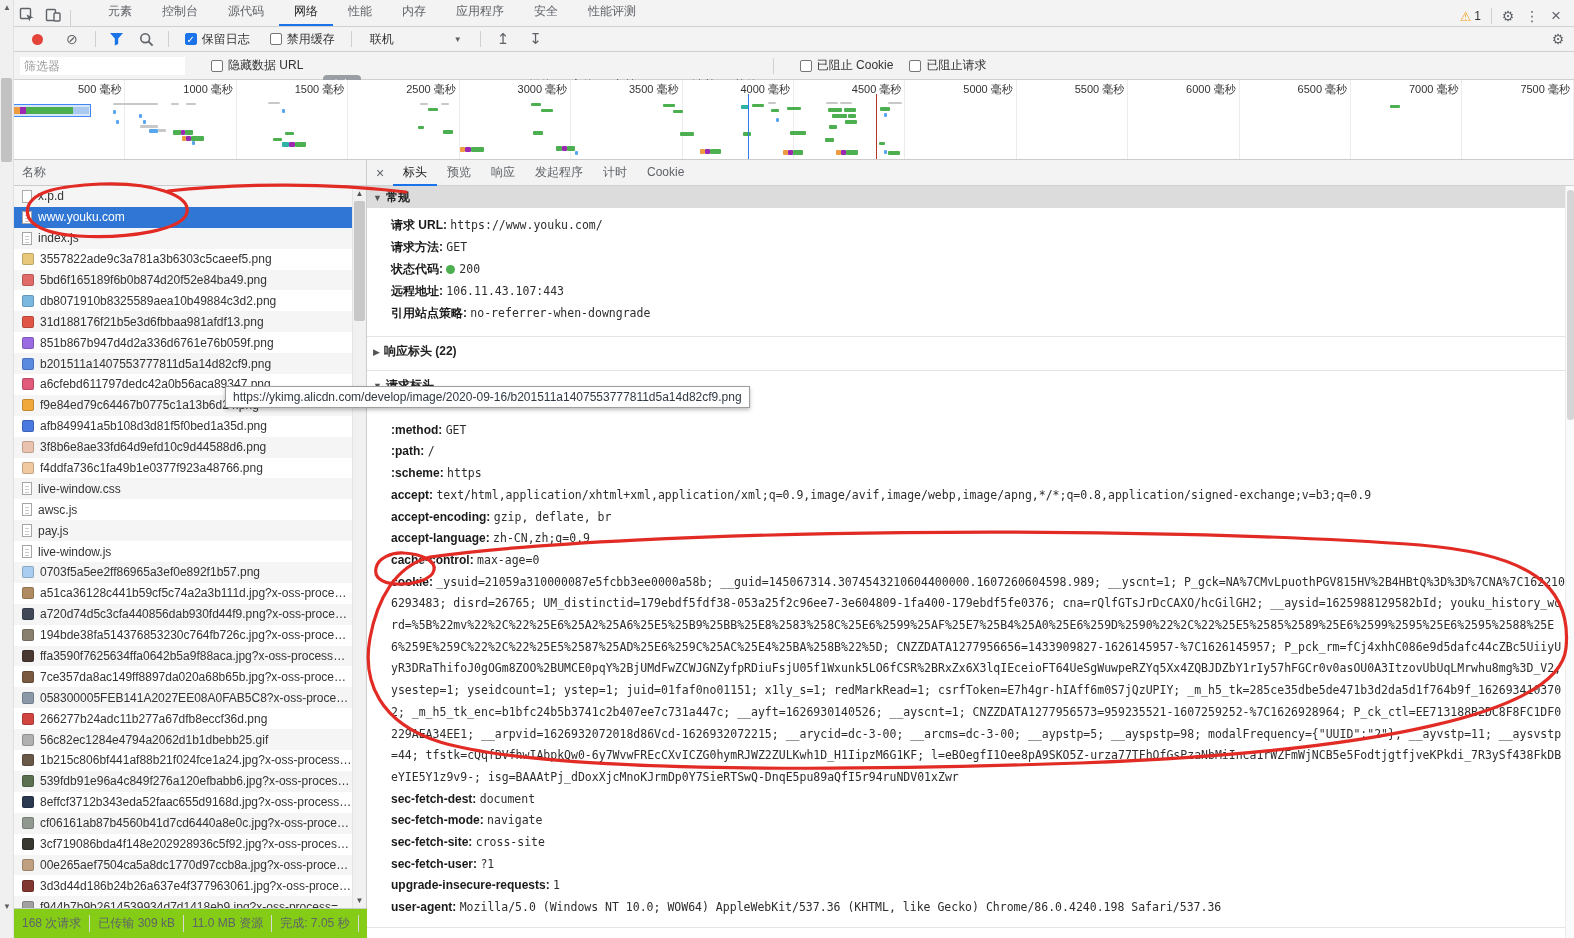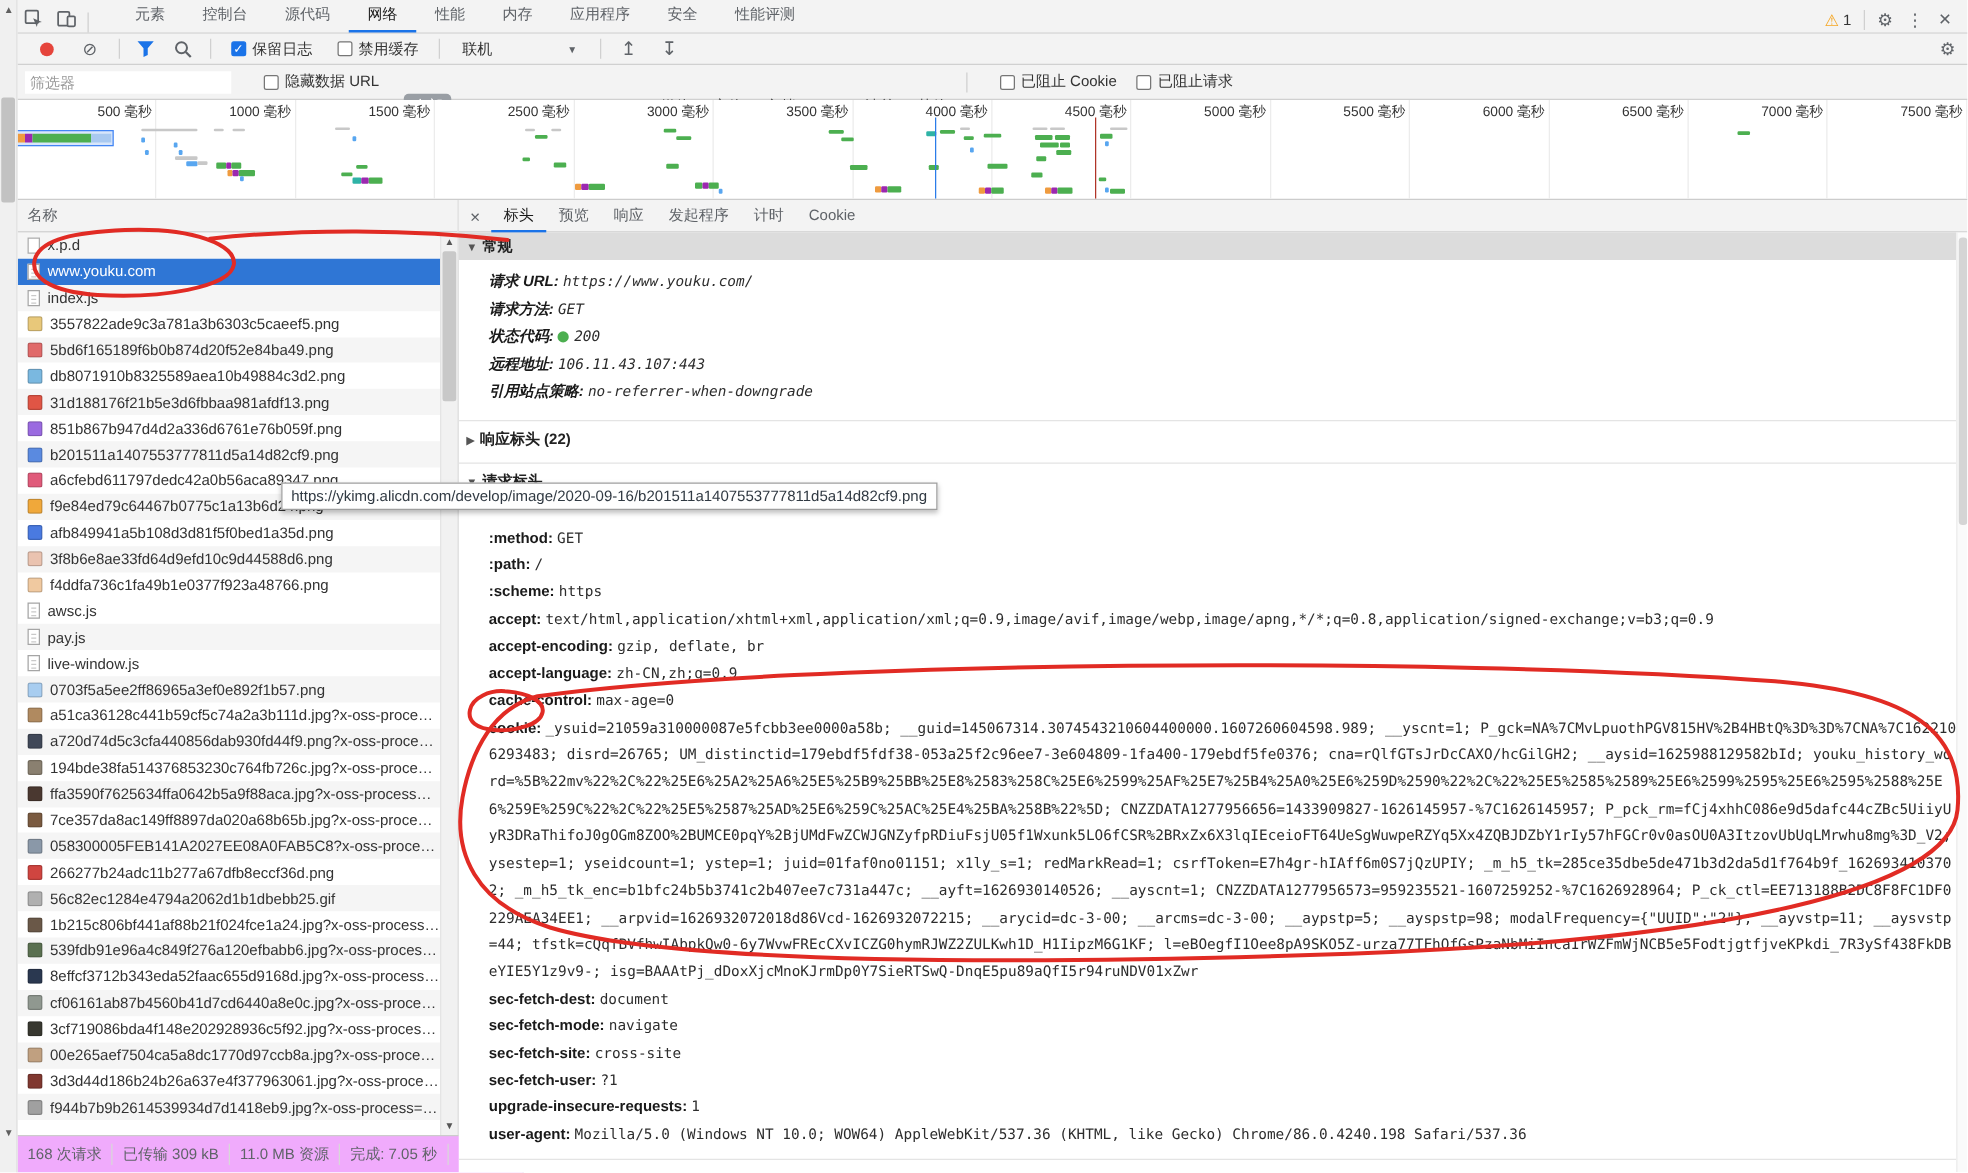--- a/index.html
+++ b/index.html
@@ -67,37 +67,37 @@
   .rrow .nm { overflow:hidden; text-overflow:ellipsis; flex:1; }
   .icon-doc { width:10px; height:13px; border:1px solid #a5a5a5; background:#fff; position:relative; flex:none; }
   .icon-doc::before { content:""; position:absolute; left:2px; right:2px; top:3px; height:1px; background:#c9c9c9; box-shadow:0 3px 0 #c9c9c9, 0 6px 0 #c9c9c9; }
   .icon-file { width:10px; height:13px; border:1px solid #ababab; background:#fff; flex:none; }
   .icon-img { width:12px; height:12px; border-radius:2px; border:1px solid rgba(0,0,0,.18); flex:none; }
   .list-scroll { position:absolute; top:26px; right:0; bottom:0; width:14px; background:#f1f1f1; border-left:1px solid #e4e4e4; }
   .ls-arrow { position:absolute; left:0; width:13px; height:13px; font-size:8px; color:#555; text-align:center; line-height:13px; }
   .ls-thumb { position:absolute; left:1px; width:11px; background:#c8c8c8; border-radius:2px; }
 
   
-  .statusbar { position:absolute; left:14px; top:908px; width:405px; height:30px; background:#f0abfc; border-top:1px solid #ccc; border-right:1px solid #ccc; display:flex; align-items:center; color:#5f6368; overflow:hidden; }
+  .statusbar { position:absolute; left:14px; top:908px; width:405px; height:30px; background:#84cc16; border-top:1px solid #ccc; border-right:1px solid #ccc; display:flex; align-items:center; color:#5f6368; overflow:hidden; }
   .sitem { padding:0 8px; border-right:1px solid #d8d8d8; white-space:nowrap; }
 
   
   .detail { position:absolute; left:367px; top:160px; right:0; bottom:0; background:#fff; overflow:hidden; }
   .detail-tabs { height:26px; background:#f3f3f3; border-bottom:1px solid #d0d0d0; display:flex; align-items:center; }
   .dt-close { width:26px; text-align:center; color:#5f6368; font-size:14px; }
   .dtab2 { padding:0 10px; line-height:24px; color:#5f6368; height:26px; }
   .dtab2.active { color:#1a1a1a; border-bottom:2px solid #1a73e8; }
   .detail-body { position:absolute; top:26px; left:0; right:9px; bottom:0; overflow:hidden; }
   .secband { height:22px; line-height:22px; background:#dcdcdc; padding-left:6px; font-weight:bold; color:#222; }
   .secband .scaret, .sectitle .scaret { font-size:9px; color:#555; font-weight:normal; margin-right:4px; }
   .sectitle { height:28px; line-height:28px; padding-left:6px; font-weight:bold; color:#222; border-top:1px solid #e4e4e4; margin-top:6px; }
   .hl { padding-left:24px; line-height:21.7px; color:#2d2d2d; }
   .hl b { color:#1a1a1a; }
   .hl .mono, .mono { font-family:"DejaVu Sans Mono", monospace; font-size:11.5px; color:#2d2d2d; word-break:break-all; }
-  .genrows { padding-top:6px; padding-bottom:6px;font-style:italic; }
+  .genrows { padding-top:6px; padding-bottom:6px; }
   .gr { line-height:22px; }
   .dot { display:inline-block; width:9px; height:9px; border-radius:50%; background:#4caf50; margin:0 4px -1px 0; }
   .spacer-row { height:21.7px; }
   .endsep { border-top:1px solid #e4e4e4; margin-top:8px; }
   .detail-scroll { position:absolute; top:26px; right:0; bottom:0; width:9px; background:#fafafa; border-left:1px solid #ececec; }
   .ds-thumb { position:absolute; left:1px; width:7px; top:4px; height:230px; background:#d5d5d5; border-radius:3px; }
 
   
   .tooltip { position:absolute; left:225px; top:386px; height:22px; line-height:16px; background:#fefefe; border:1px solid #9e9e9e; box-shadow:0 2px 4px rgba(0,0,0,.25); padding:2px 7px; color:#303942; white-space:nowrap; z-index:40; }
 
@@ -405,20 +405,24 @@
           <span class="nm">afb849941a5b108d3d81f5f0bed1a35d.png</span>
         </div>
         <div class="rrow stripe">
           <span class="icon-img" style="background: rgb(234, 195, 176);"></span>
           <span class="nm">3f8b6e8ae33fd64d9efd10c9d44588d6.png</span>
         </div>
         <div class="rrow">
           <span class="icon-img" style="background: rgb(240, 201, 160);"></span>
           <span class="nm">f4ddfa736c1fa49b1e0377f923a48766.png</span>
         </div>
+        <div class="rrow stripe">
+          <span class="icon-doc"></span>
+          <span class="nm">live-window.css</span>
+        </div>
         <div class="rrow">
           <span class="icon-doc"></span>
           <span class="nm">awsc.js</span>
         </div>
         <div class="rrow stripe">
           <span class="icon-doc"></span>
           <span class="nm">pay.js</span>
         </div>
         <div class="rrow">
           <span class="icon-doc"></span>

